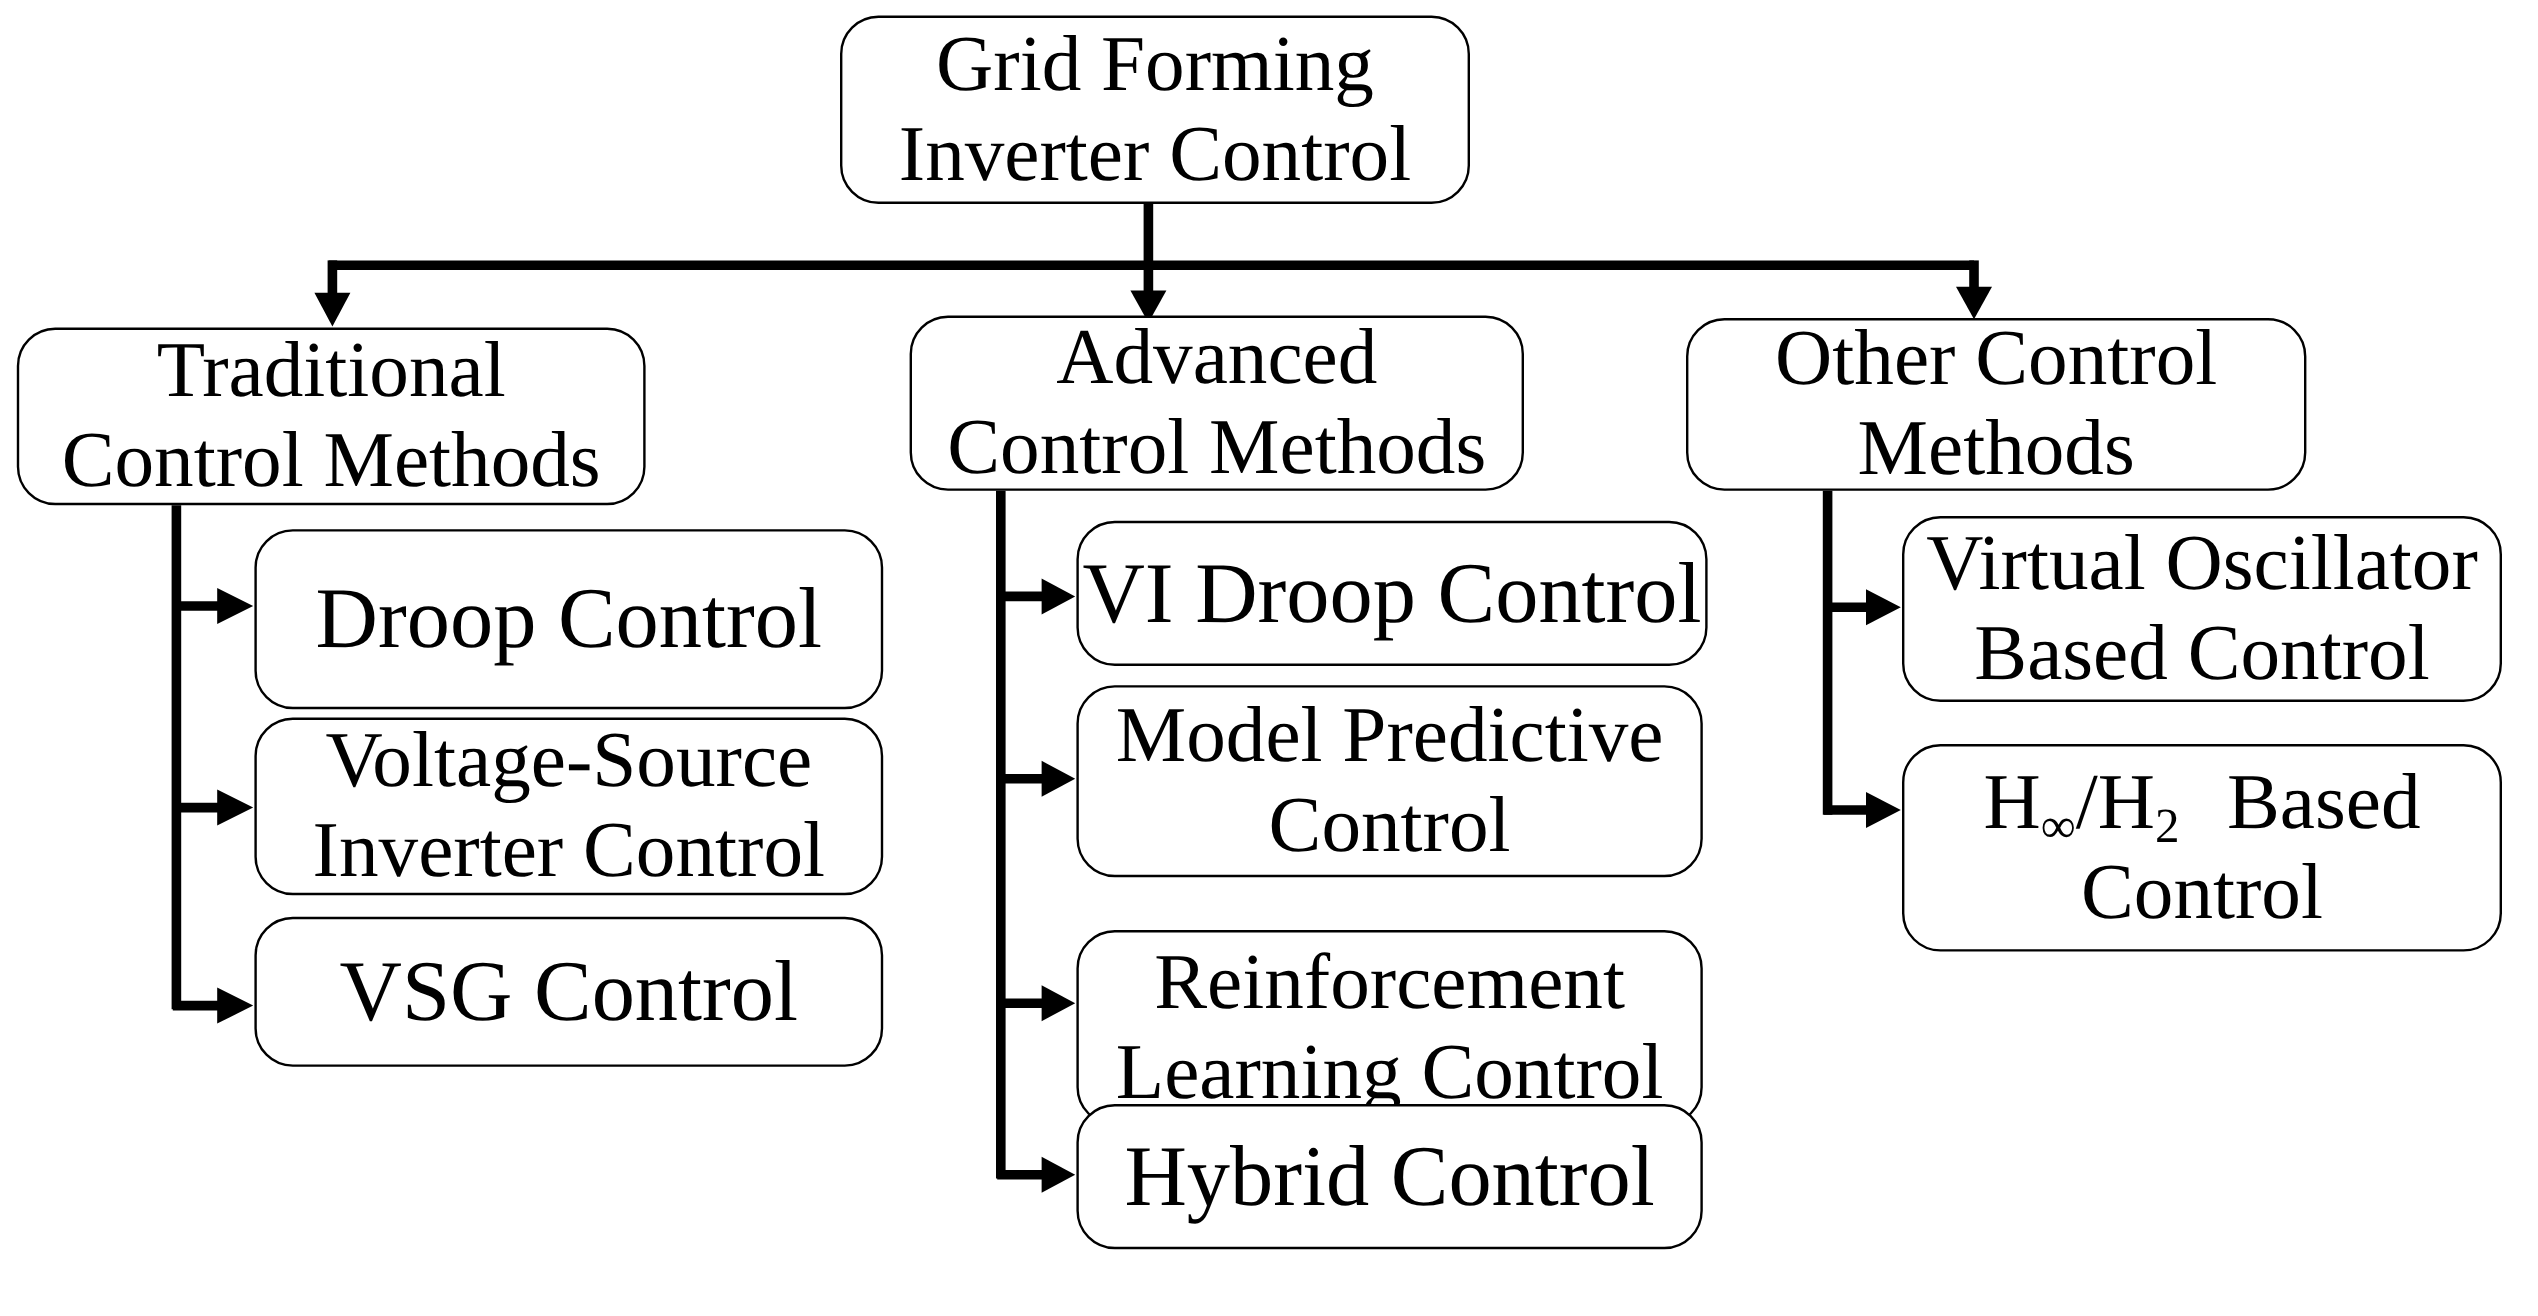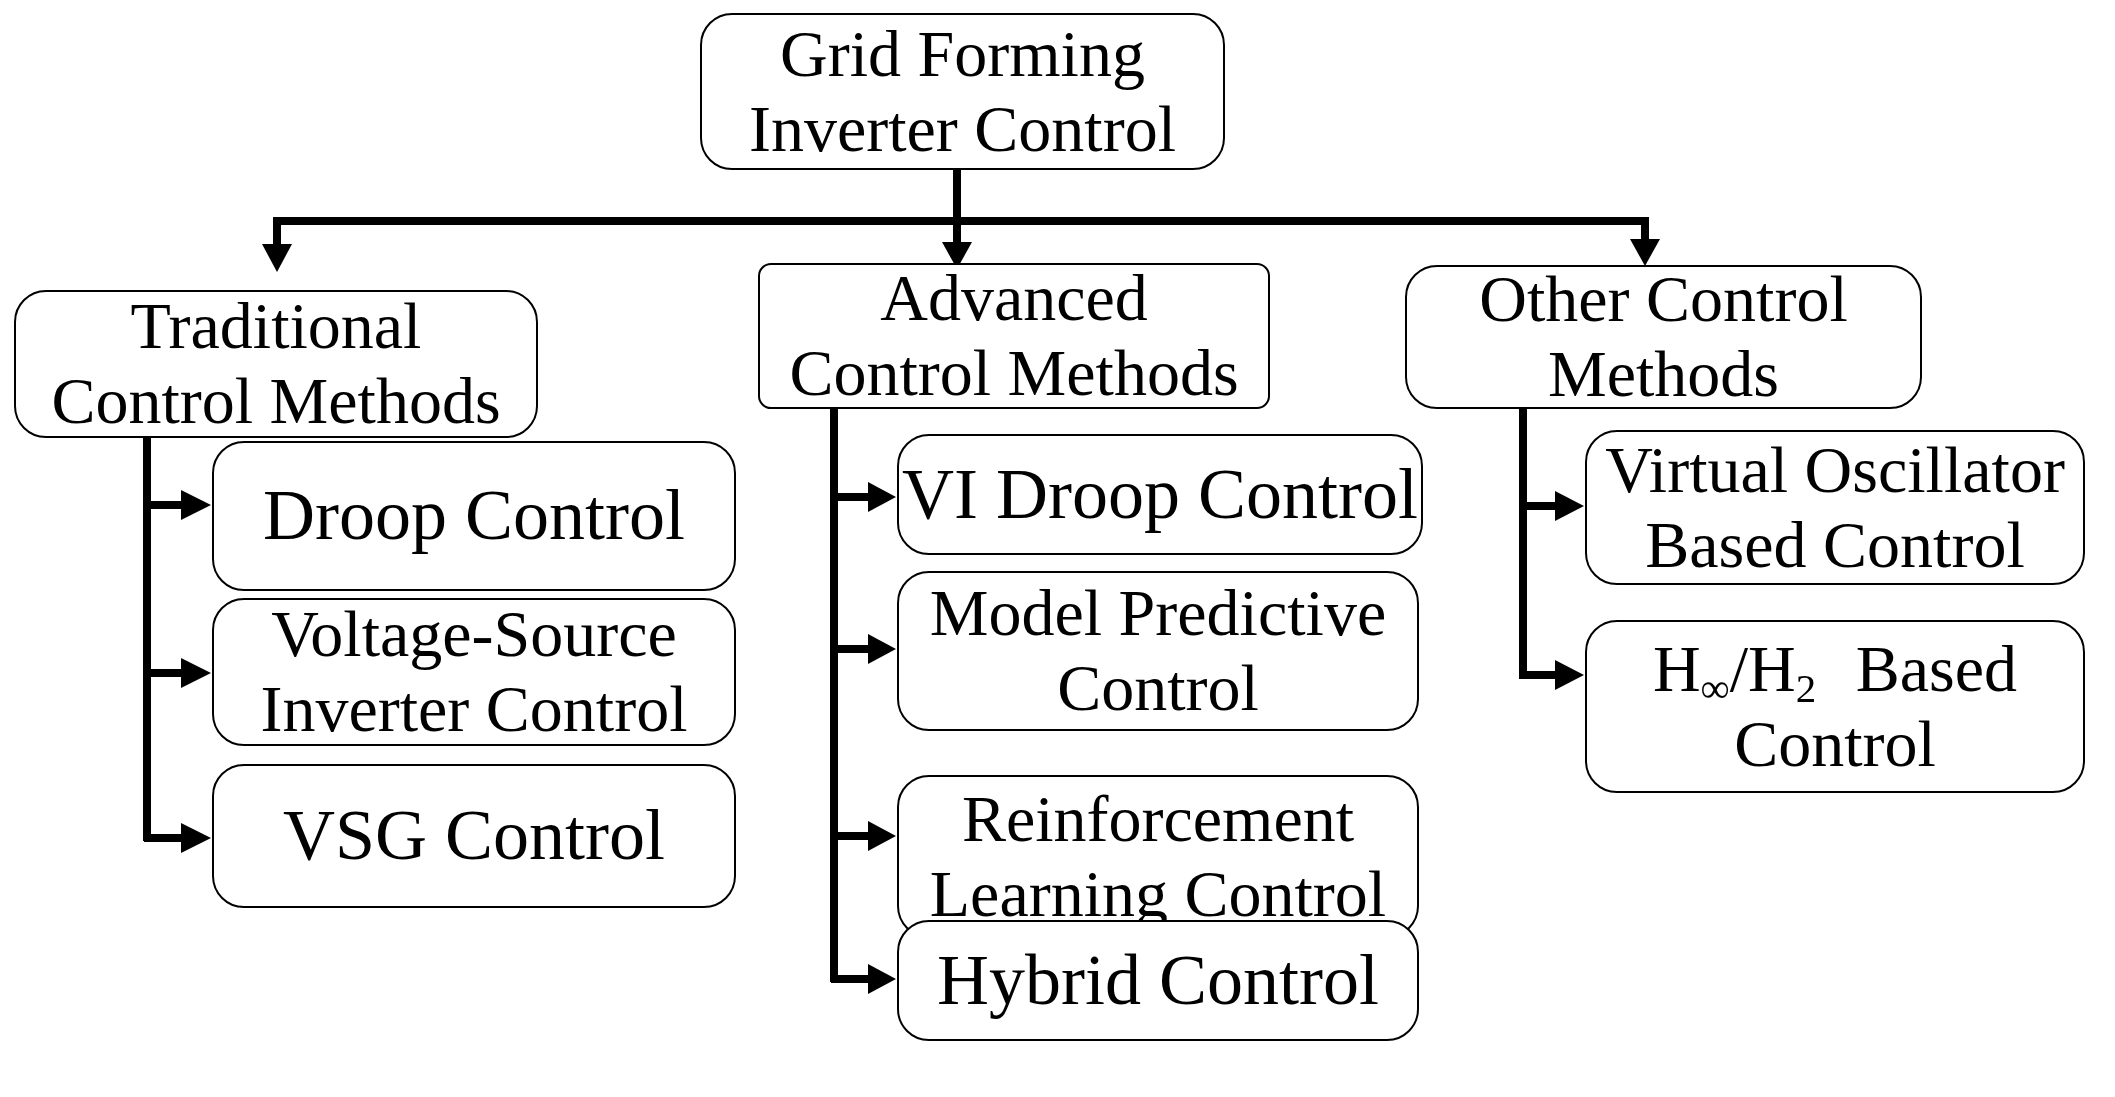--- a/index.html
+++ b/index.html
@@ -96,45 +96,45 @@
       <line x1="1520" y1="675" x2="1558" y2="675" stroke-width="8"></line>
       <polygon points="1555,660 1555,690 1584,675" stroke="none"></polygon>
     </g>
   </svg>
 
   <div class="node f2" style="left:700px; top:13px; width:525px; height:157px;">
     <span class="label">Grid Forming
 Inverter Control</span>
   </div>
 
-  <div class="node f2" style="left:14px; top:290px; width:524px; height:148px;">
+  <div class="node f2" style="left:14px; top:273px; width:524px; height:148px;">
     <span class="label">Traditional
 Control Methods</span>
   </div>
 
-  <div class="node f2" style="left:758px; top:263px; width:512px; height:146px;border-radius:13px;">
+  <div class="node f2" style="left:758px; top:263px; width:512px; height:146px;">
     <span class="label">Advanced
 Control Methods</span>
   </div>
 
   <div class="node f2" style="left:1405px; top:265px; width:517px; height:144px;">
     <span class="label">Other Control
 Methods</span>
   </div>
 
   <div class="node f1" style="left:212px; top:430px; width:524px; height:150px;margin-top:11px;">
     <span class="label">Droop Control</span>
   </div>
 
   <div class="node f2" style="left:212px; top:598px; width:524px; height:148px;">
     <span class="label">Voltage-Source
 Inverter Control</span>
   </div>
 
-  <div class="node f1" style="left:212px; top:764px; width:524px; height:144px;">
+  <div class="node f1" style="left:212px; top:764px; width:524px; height:125px;">
     <span class="label">VSG Control</span>
   </div>
 
   <div class="node f1" style="left:897px; top:434px; width:526px; height:121px;">
     <span class="label">VI Droop Control</span>
   </div>
 
   <div class="node f2" style="left:897px; top:571px; width:522px; height:160px;">
     <span class="label">Model Predictive
 Control</span>

